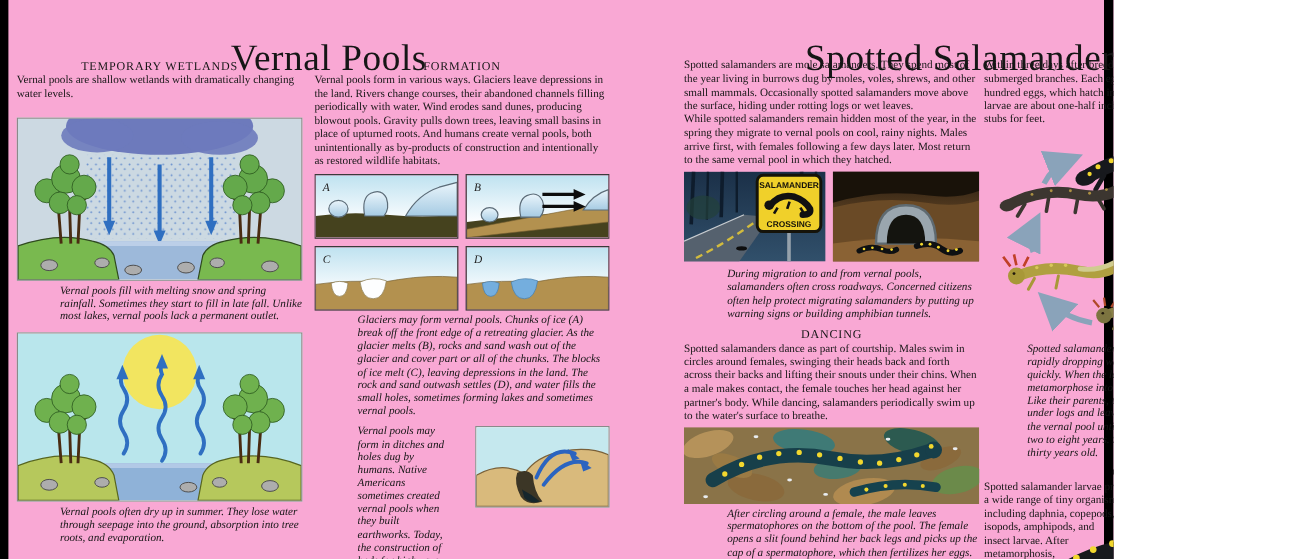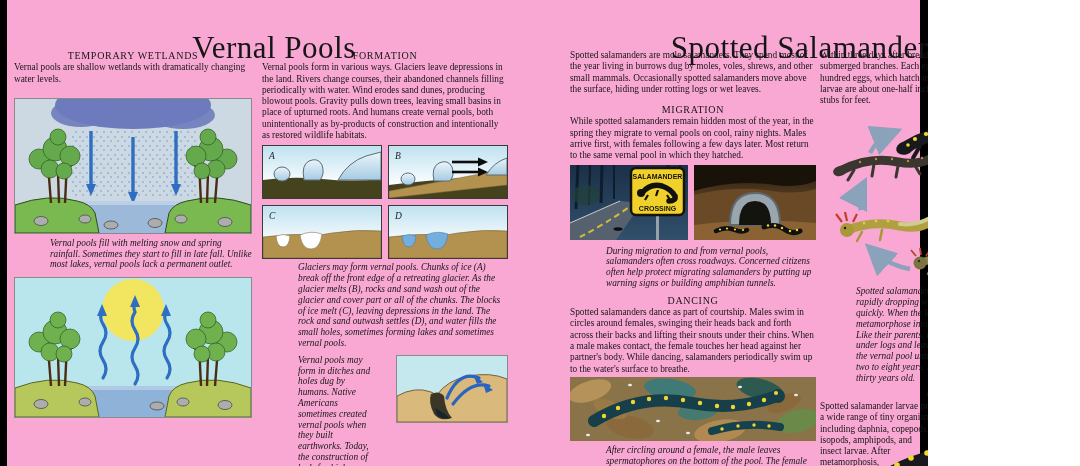--- a/index.html
+++ b/index.html
@@ -125,20 +125,21 @@
         <use href="#treeB" transform="translate(196,108) scale(-1,1)"></use>
         <g fill="#adadad" stroke="#4a4a4a" stroke-width="0.8">
           <ellipse cx="26" cy="126" rx="7" ry="4.5"></ellipse>
             <ellipse cx="70" cy="124" rx="6" ry="4"></ellipse>
           <ellipse cx="142" cy="128" rx="7" ry="4"></ellipse>
             <ellipse cx="168" cy="124" rx="6" ry="4"></ellipse>
           <ellipse cx="210" cy="127" rx="7" ry="4.5"></ellipse>
         </g>
       </svg>
     </div>
+    <p class="cap" style="margin-top:4px">Vernal pools often dry up in summer. They lose water through seepage into the ground, absorption into tree roots, and evaporation.</p>
   </div>
 
   <div class="col" style="left:262px;top:50px;width:246px">
     <h3 class="sechead">FORMATION</h3>
     <p>Vernal pools form in various ways. Glaciers leave depressions in the land. Rivers change courses, their abandoned channels filling periodically with water. Wind erodes sand dunes, producing blowout pools. Gravity pulls down trees, leaving small basins in place of upturned roots. And humans create vernal pools, both unintentionally as by-products of construction and intentionally as restored wildlife habitats.</p>
 
     <div style="margin-top:4px">
       <svg width="246" height="114" viewBox="0 0 246 114">
         <defs>
           <linearGradient id="skyg" x1="0" y1="0" x2="0" y2="1">
@@ -234,21 +235,20 @@
 
     <h3 class="sechead" style="margin-top:7px">WILDLIFE</h3>
     <p>Vernal pools, uninhabitable by fish due to low water levels or complete periodic drying, provide a unique habitat for wildlife. A variety of animals, including amphibians, as well as crustaceans, insects, worms, and other invertebrates, have evolved to migrate to or live in these temporary wetlands, where they may live underwater without the threat of being eaten by fish.</p>
   </div>
 
   <h1 id="ss-title" class="page-title">Spotted Salamanders</h1>
 
   <div class="col" style="left:570px;top:50px;width:246px">
     <p>Spotted salamanders are mole salamanders. They spend most of the year living in burrows dug by moles, voles, shrews, and other small mammals. Occasionally spotted salamanders move above the surface, hiding under rotting logs or wet leaves.</p>
 
-    <h3 class="sechead" style="margin-top:9px">MIGRATION</h3>
     <p>While spotted salamanders remain hidden most of the year, in the spring they migrate to vernal pools on cool, rainy nights. Males arrive first, with females following a few days later. Most return to the same vernal pool in which they hatched.</p>
 
     <div class="photo-row" style="margin-top:3px">
       <div>
         <svg width="118" height="75" viewBox="0 0 118 75">
           <defs>
             <linearGradient id="ng1" x1="0" y1="0" x2="0" y2="1">
               <stop offset="0" stop-color="#1b3048"></stop>
                 <stop offset="1" stop-color="#31506b"></stop>
             </linearGradient>

